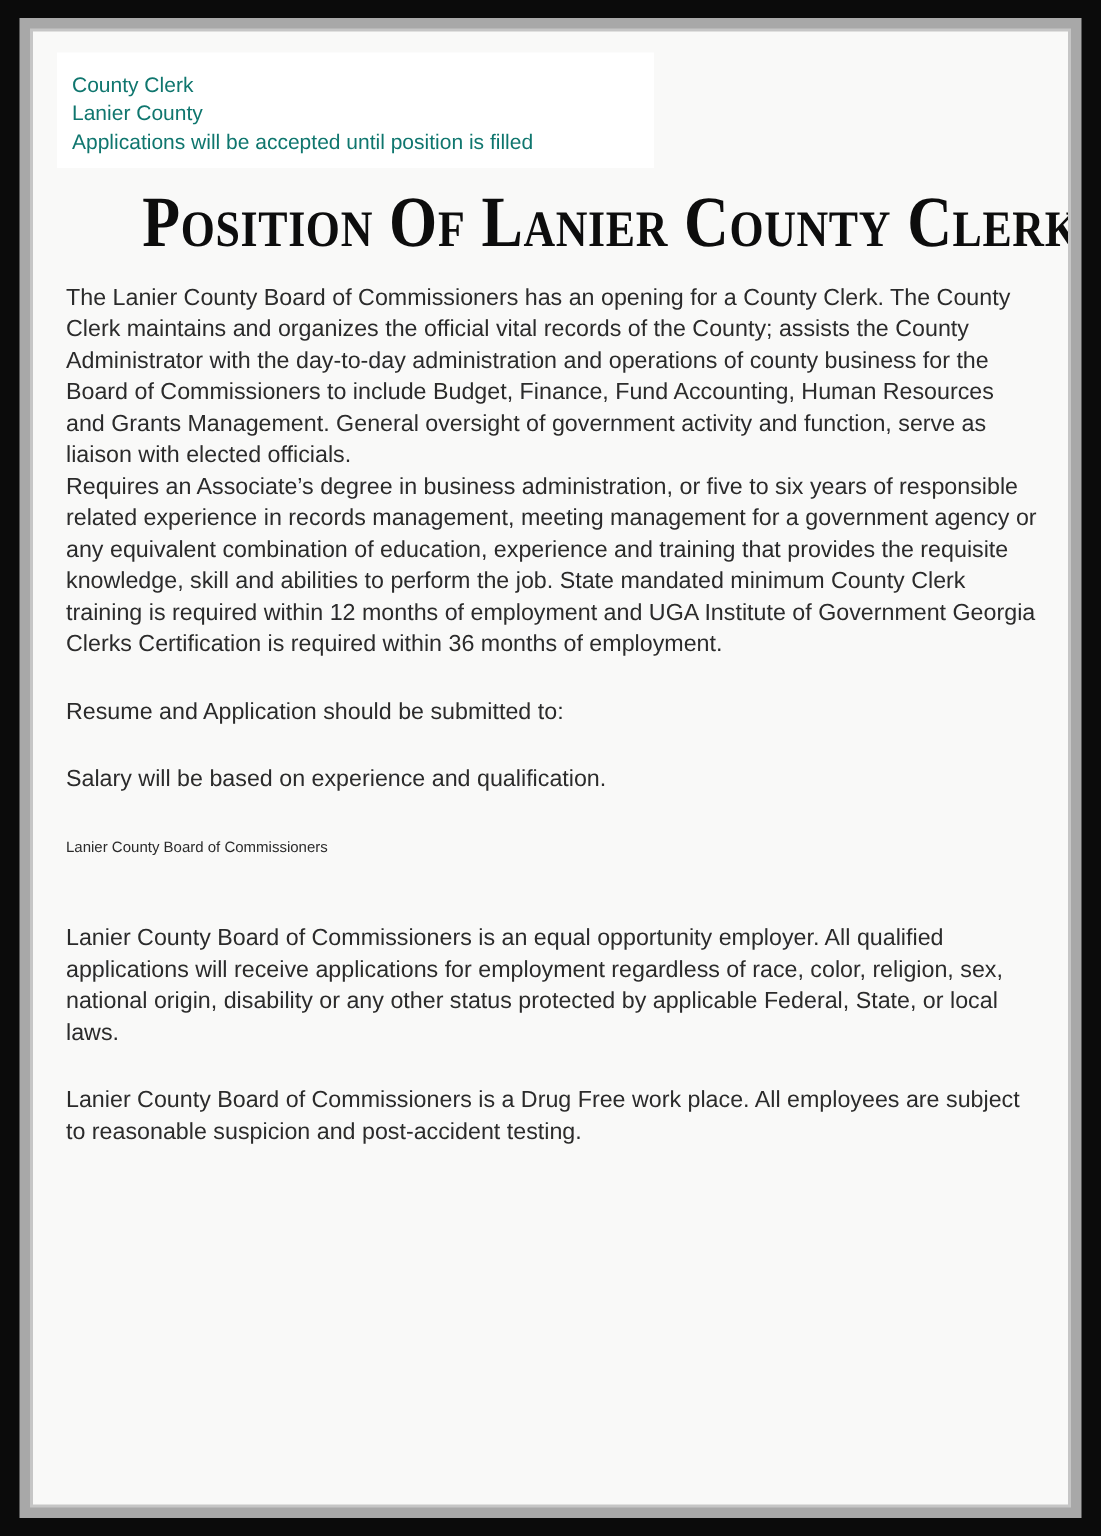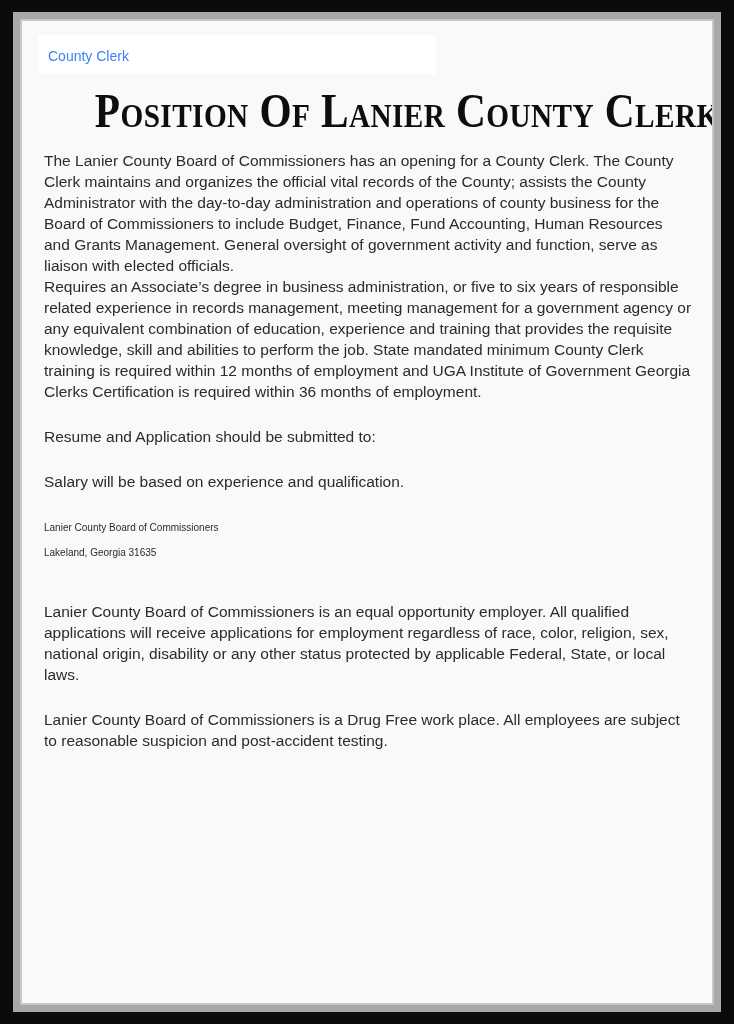--- a/index.html
+++ b/index.html
@@ -33,21 +33,21 @@
     color: #2b2b2b;
   }
   .header-block {
     background: #ffffff;
     width: fit-content;
     min-width: 370px;
     margin-left: -6px;
     padding: 12px 18px 8px 10px;
     font-size: 14px;
     line-height: 19px;
-    color: #3b82f6;
+    color: #0f766e;
   }
   .title-row {
     display: flex;
     margin: 12px 0 14px 0;
   }
   .doc-title {
     font-family: "Liberation Serif", serif;
     font-weight: 700;
     font-variant: small-caps;
     font-size: 48px;
@@ -76,37 +76,38 @@
 </style>
 </head>
 <body>
 
 <div class="frame">
   <div class="mat">
     <div class="page">
 
       <div class="header-block">
         <div>County Clerk</div>
+        <div>Lanier County</div>
+        <div>Applications will be accepted until position is filled</div>
       </div>
 
       <div class="title-row">
         <div class="doc-title">Position Of Lanier County Clerk</div>
       </div>
 
       <div class="body-text">
         <p>The Lanier County Board of Commissioners has an opening for a County Clerk. The County Clerk maintains and organizes the official vital records of the County; assists the County Administrator with the day-to-day administration and operations of county business for the Board of Commissioners to include Budget, Finance, Fund Accounting, Human Resources and Grants Management. General oversight of government activity and function, serve as liaison with elected officials.</p>
         <p>Requires an Associate’s degree in business administration, or five to six years of responsible related experience in records management, meeting management for a government agency or any equivalent combination of education, experience and training that provides the requisite knowledge, skill and abilities to perform the job. State mandated minimum County Clerk training is required within 12 months of employment and UGA Institute of Government Georgia Clerks Certification is required within 36 months of employment.</p>
 
         <p class="mt">Resume and Application should be submitted to:</p>
 
         <p class="mt">Salary will be based on experience and qualification.</p>
 
         <div class="mt">
           <div class="addr-line">Lanier County Board of Commissioners</div>
-          <div class="addr-line">Lakeland, Georgia 31635</div>
         </div>
 
 
         <p class="mt-lg">Lanier County Board of Commissioners is an equal opportunity employer. All qualified applications will receive applications for employment regardless of race, color, religion, sex, national origin, disability or any other status protected by applicable Federal, State, or local laws.</p>
 
         <p class="mt">Lanier County Board of Commissioners is a Drug Free work place. All employees are subject to reasonable suspicion and post-accident testing.</p>
       </div>
 
     </div>
   </div>

